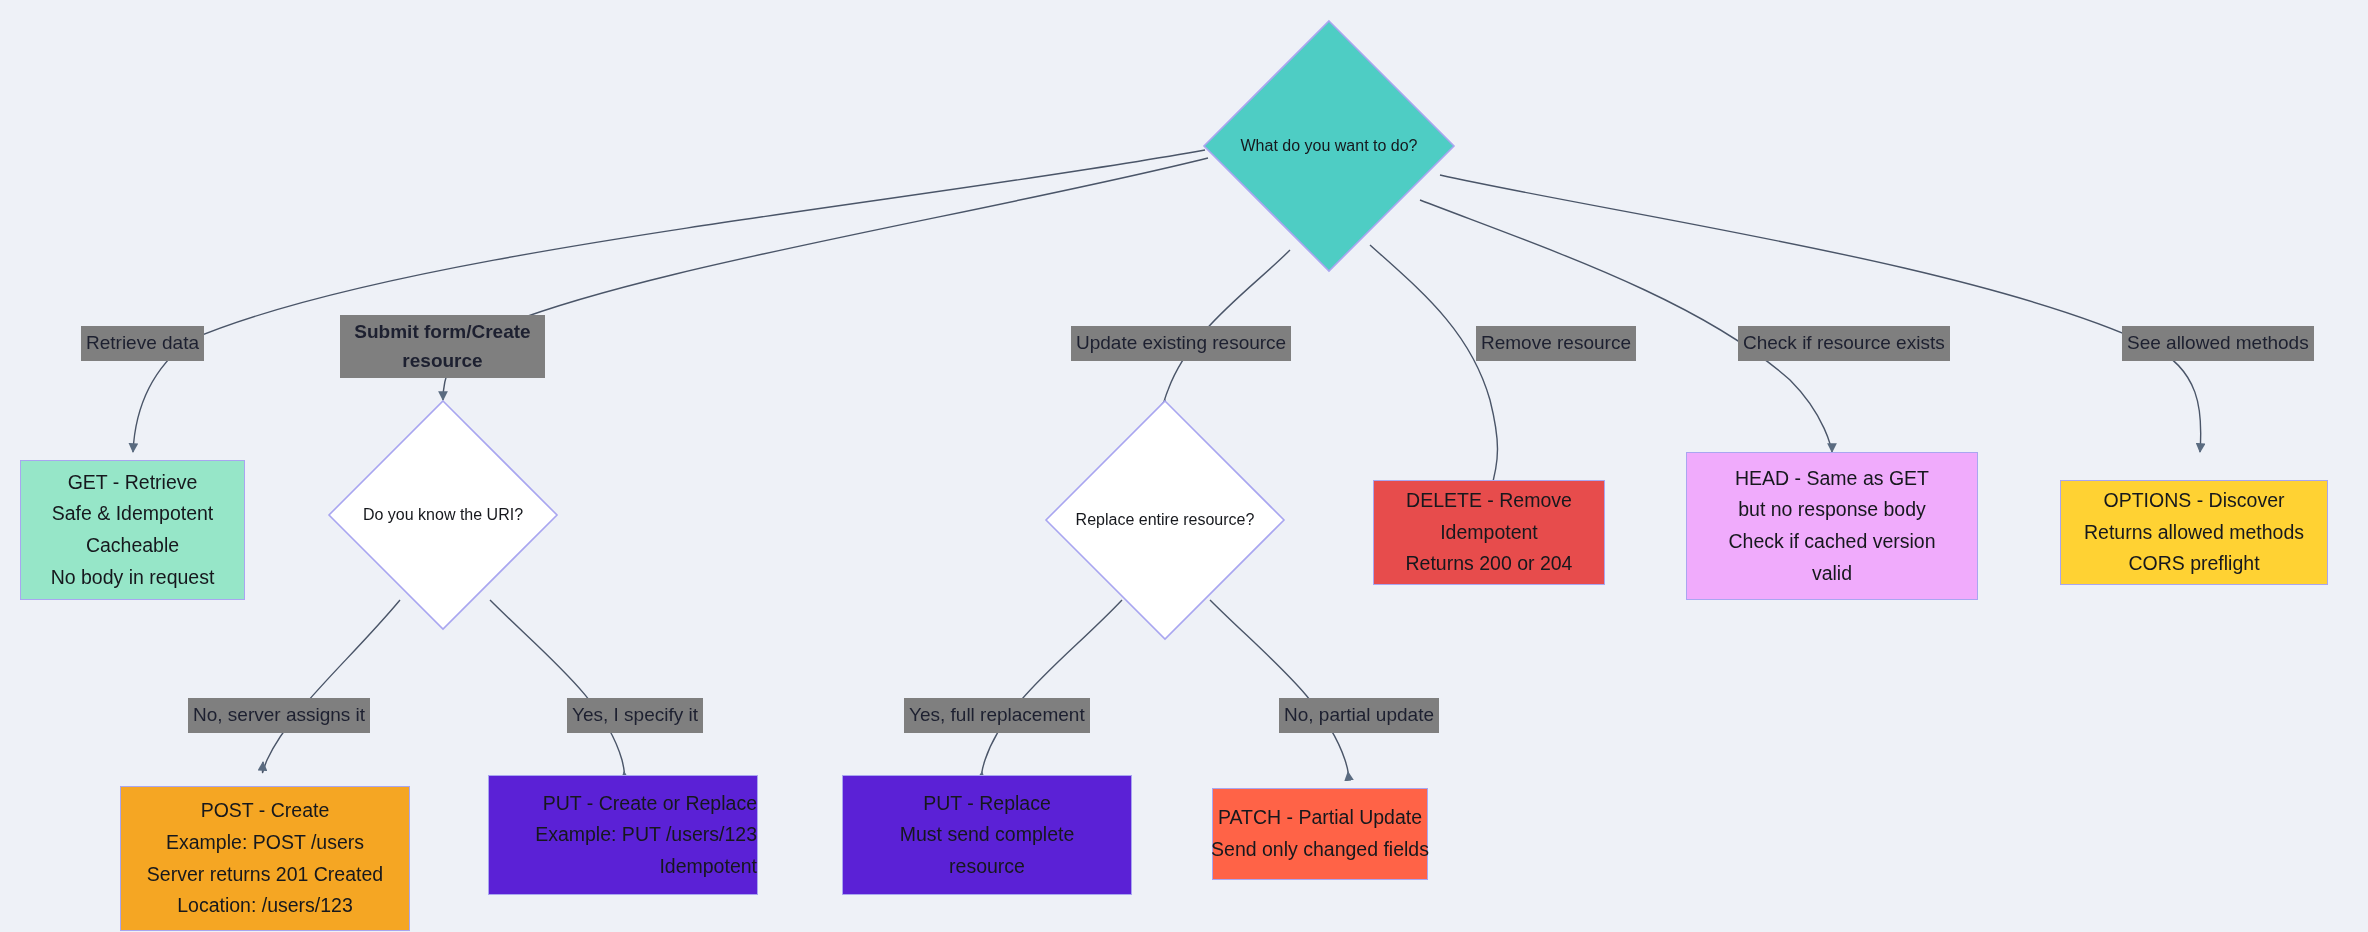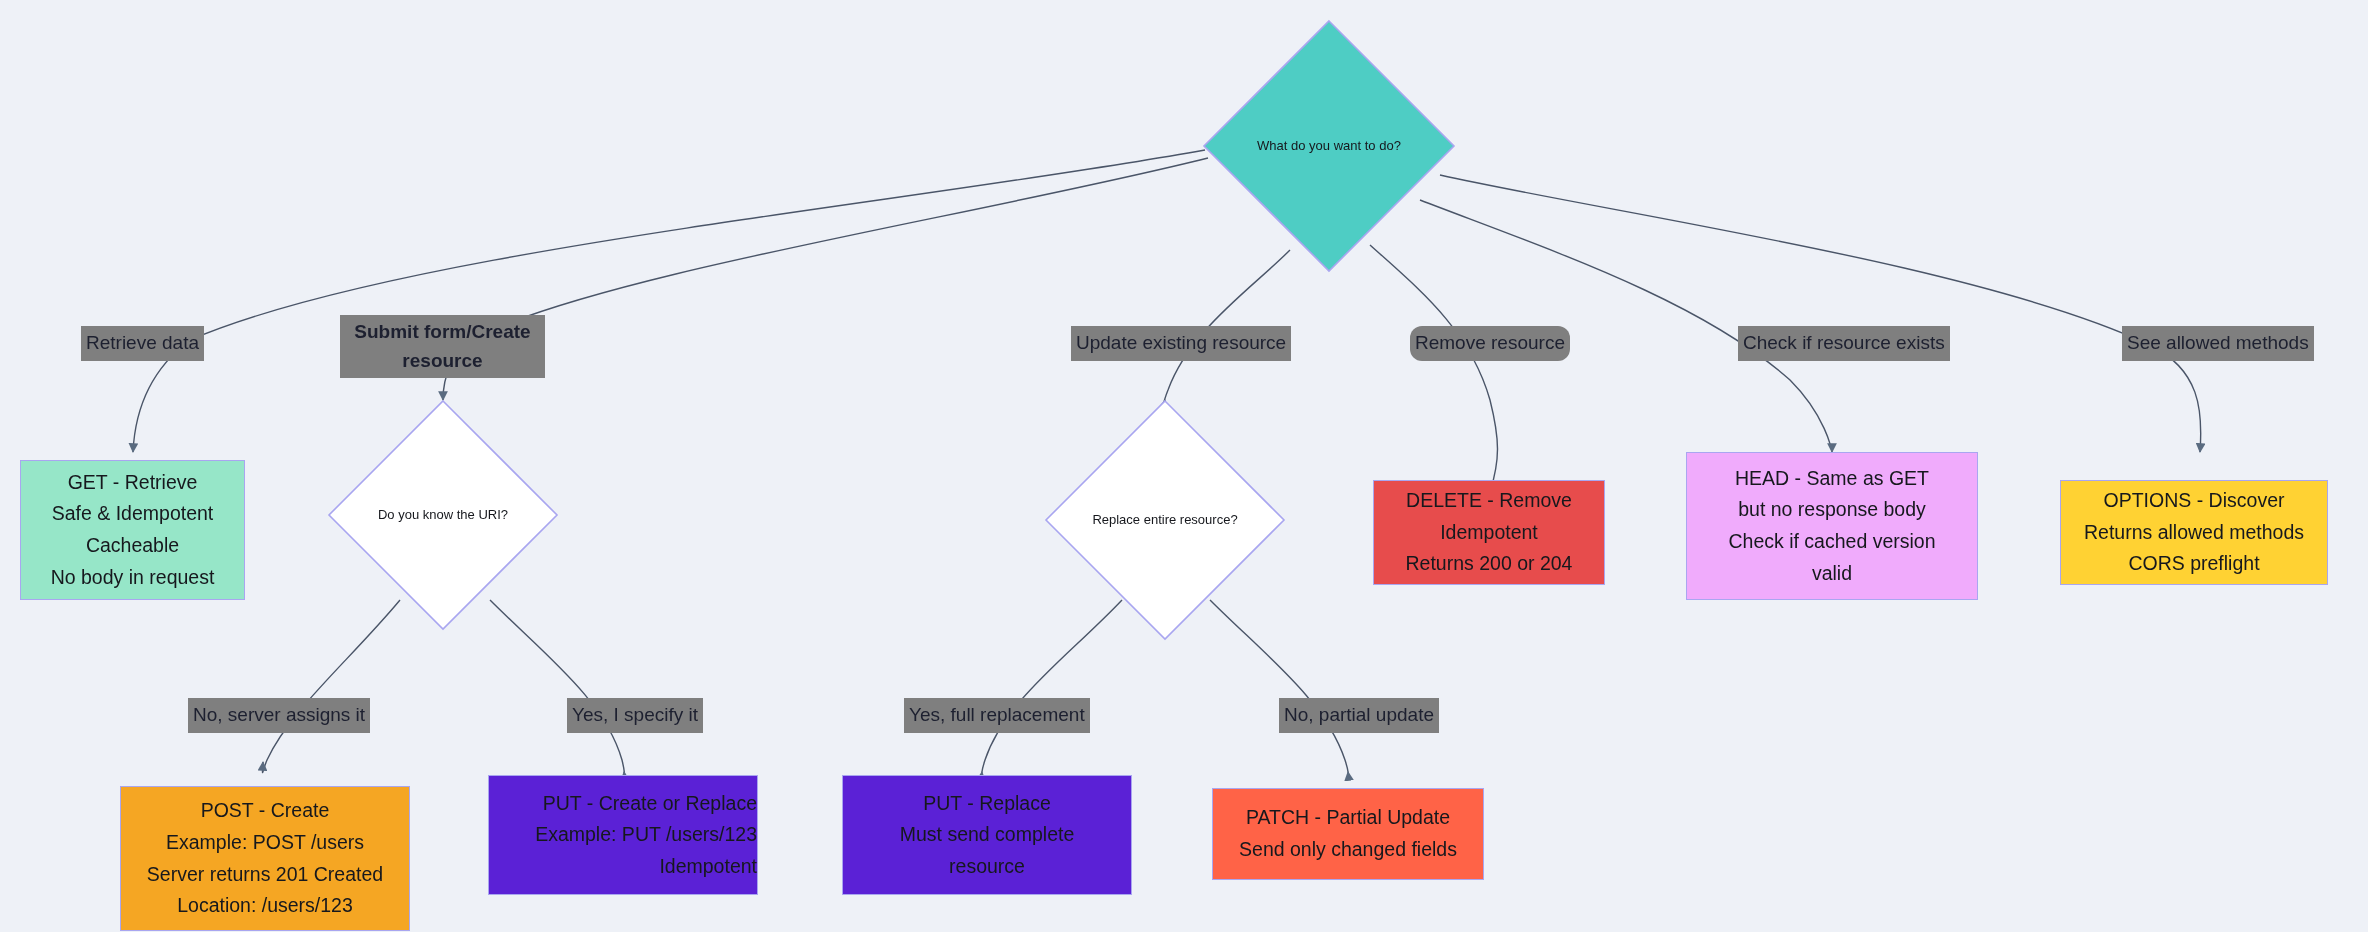--- a/index.html
+++ b/index.html
@@ -58,21 +58,21 @@
     position: absolute;
     left: 0;
     top: 0;
     width: 100%;
     height: 100%;
     display: flex;
     align-items: center;
     justify-content: center;
     text-align: center;
     color: #16181d;
-    font-size: 13px;
+    font-size: 16px;
     line-height: 1.5;
     pointer-events: none;
   }
 
   
   .edge-label {
     position: absolute;
     background: #7f7f7f;
     color: #1d2030;
     font-size: 19px;
@@ -160,21 +160,21 @@
     </svg>
     <div class="dlabel">Replace entire resource?</div>
   </div>
 
   <div class="node" style="left:842px; top:775px; width:290px; height:120px; background:#5b21d6;">
     <span class="ln">PUT - Replace</span>
     <span class="ln">Must send complete</span>
     <span class="ln">resource</span>
   </div>
 
-  <div class="node" style="left:1212px; top:788px; width:272px; height:92px; background:#ff6347;">
+  <div class="node" style="left:1212px; top:788px; width:216px; height:92px; background:#ff6347;">
     <span class="ln">PATCH - Partial Update</span>
     <span class="ln">Send only changed fields</span>
   </div>
 
   <div class="node" style="left:1373px; top:480px; width:232px; height:105px; background:#e74c4c;">
     <span class="ln">DELETE - Remove</span>
     <span class="ln">Idempotent</span>
     <span class="ln">Returns 200 or 204</span>
   </div>
 
@@ -190,21 +190,21 @@
     <span class="ln">Returns allowed methods</span>
     <span class="ln">CORS preflight</span>
   </div>
 
   <div class="edge-label" style="left:81px; top:326px;">Retrieve data</div>
 
   <div class="edge-label two-line" style="left:340px; top:315px; width:205px;">Submit form/Create resource</div>
 
   <div class="edge-label" style="left:1071px; top:326px;">Update existing resource</div>
 
-  <div class="edge-label" style="left:1410px; top:326px;border-radius:12px;">Remove resource</div>
+  <div class="edge-label" style="left:1476px; top:326px;">Remove resource</div>
 
   <div class="edge-label" style="left:1738px; top:326px;">Check if resource exists</div>
 
   <div class="edge-label" style="left:2110px; top:326px;margin-left:12px;">See allowed methods</div>
 
   <div class="edge-label" style="left:188px; top:698px;">No, server assigns it</div>
 
   <div class="edge-label" style="left:567px; top:698px;">Yes, I specify it</div>
 
   <div class="edge-label" style="left:904px; top:698px;">Yes, full replacement</div>

